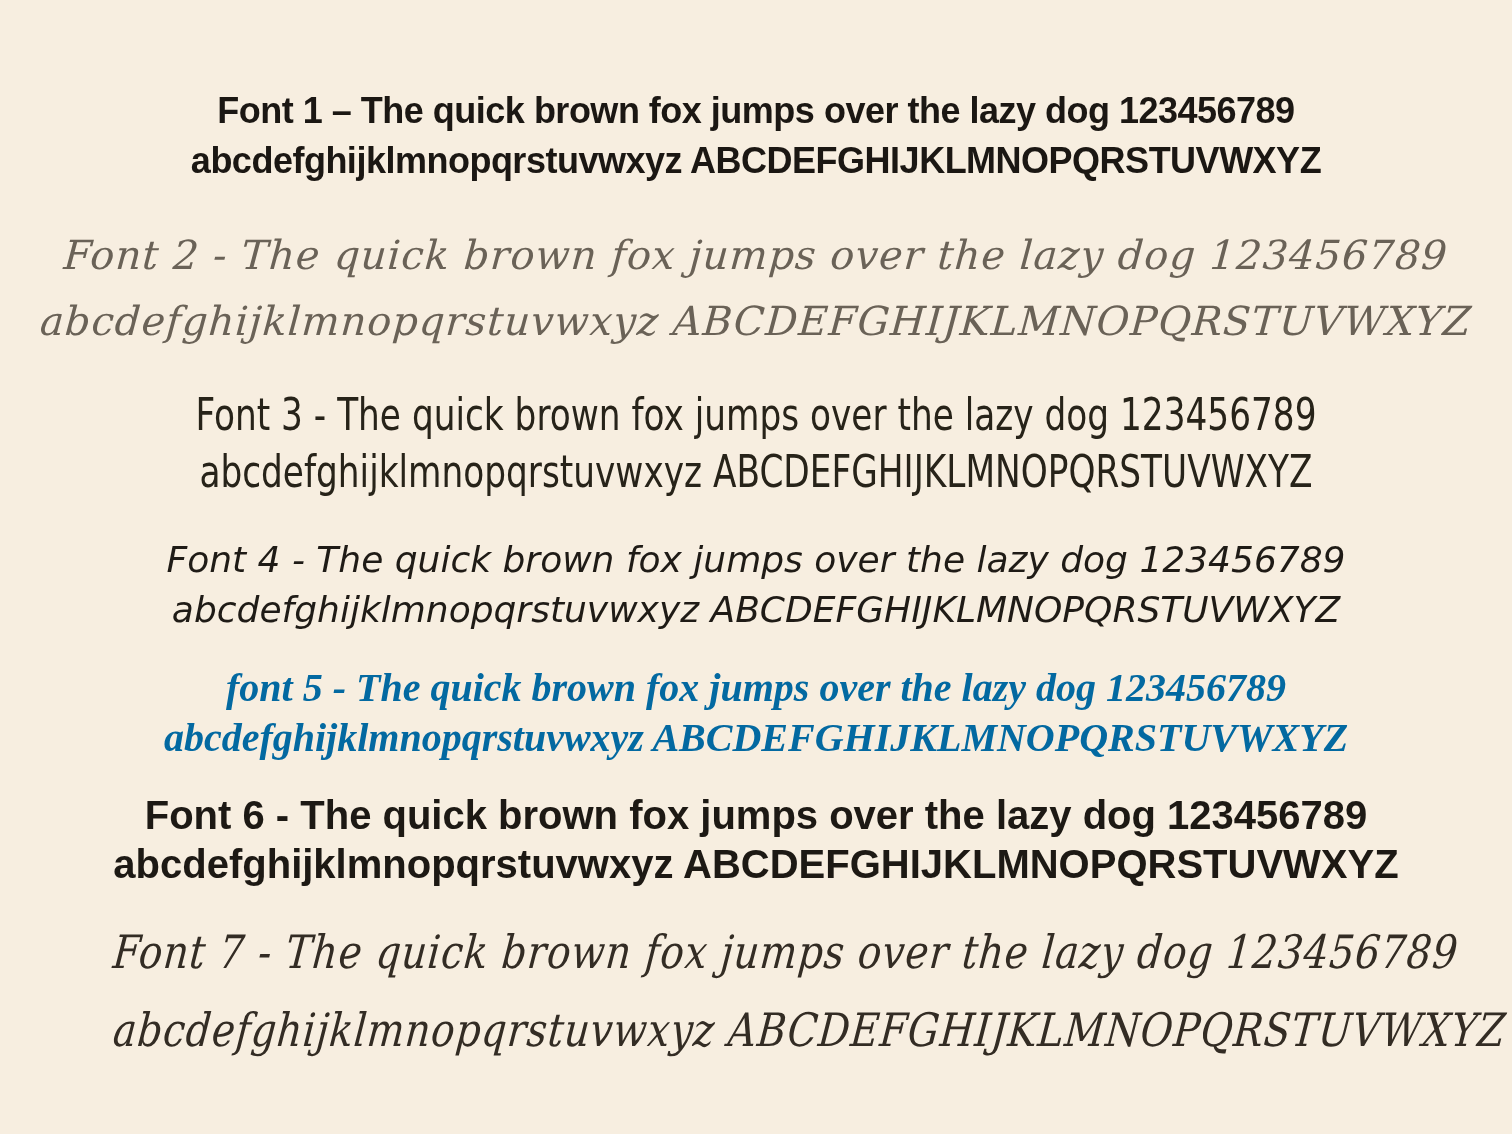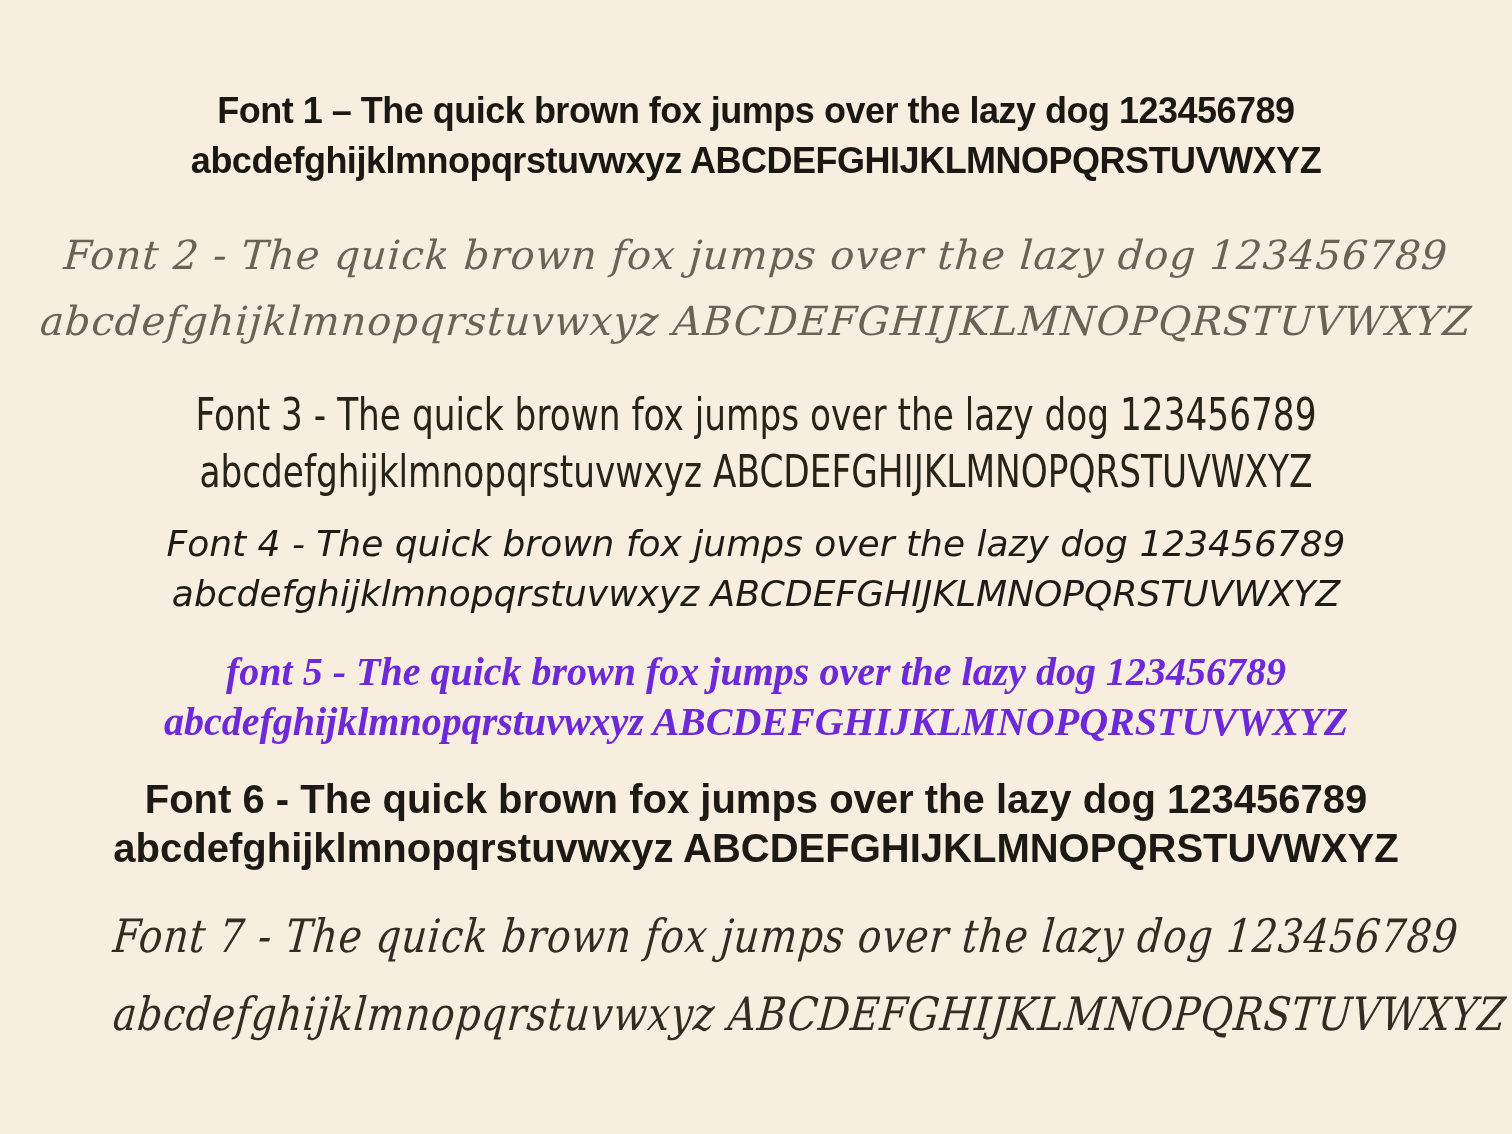--- a/index.html
+++ b/index.html
@@ -35,21 +35,21 @@
   .f2 .line {
     font-family:"DejaVu Serif", serif;
     font-style:italic; font-weight:400;
     font-size:40px; line-height:66px;
     letter-spacing:1px;
     color:#6a6257;
     transform:skewX(-4deg);
   }
 
   
-  .f3 { margin-bottom:19px; }
+  .f3 { margin-bottom:35px; }
   .f3 .line {
     font-family:"DejaVu Sans", sans-serif;
     font-weight:400;
     font-size:44px; line-height:57px;
     color:#272319;
     transform:scaleX(0.78);
     transform-origin:center;
   }
 
   
@@ -60,21 +60,21 @@
     font-size:36px; line-height:50px;
     color:#1f1b16;
   }
 
   
   .f5 { margin-bottom:28px; }
   .f5 .line {
     font-family:"Liberation Serif", serif;
     font-style:italic; font-weight:700;
     font-size:40px; line-height:50px;
-    color:#6d28d9;
+    color:#0369a1;
     text-align:center;
   }
 
   
   .f6 { margin-bottom:24px; }
   .f6 .line {
     font-family:Liberation Sans, sans-serif;
     font-weight:700;
     font-size:40px; line-height:49px;
     color:#1d1914;

